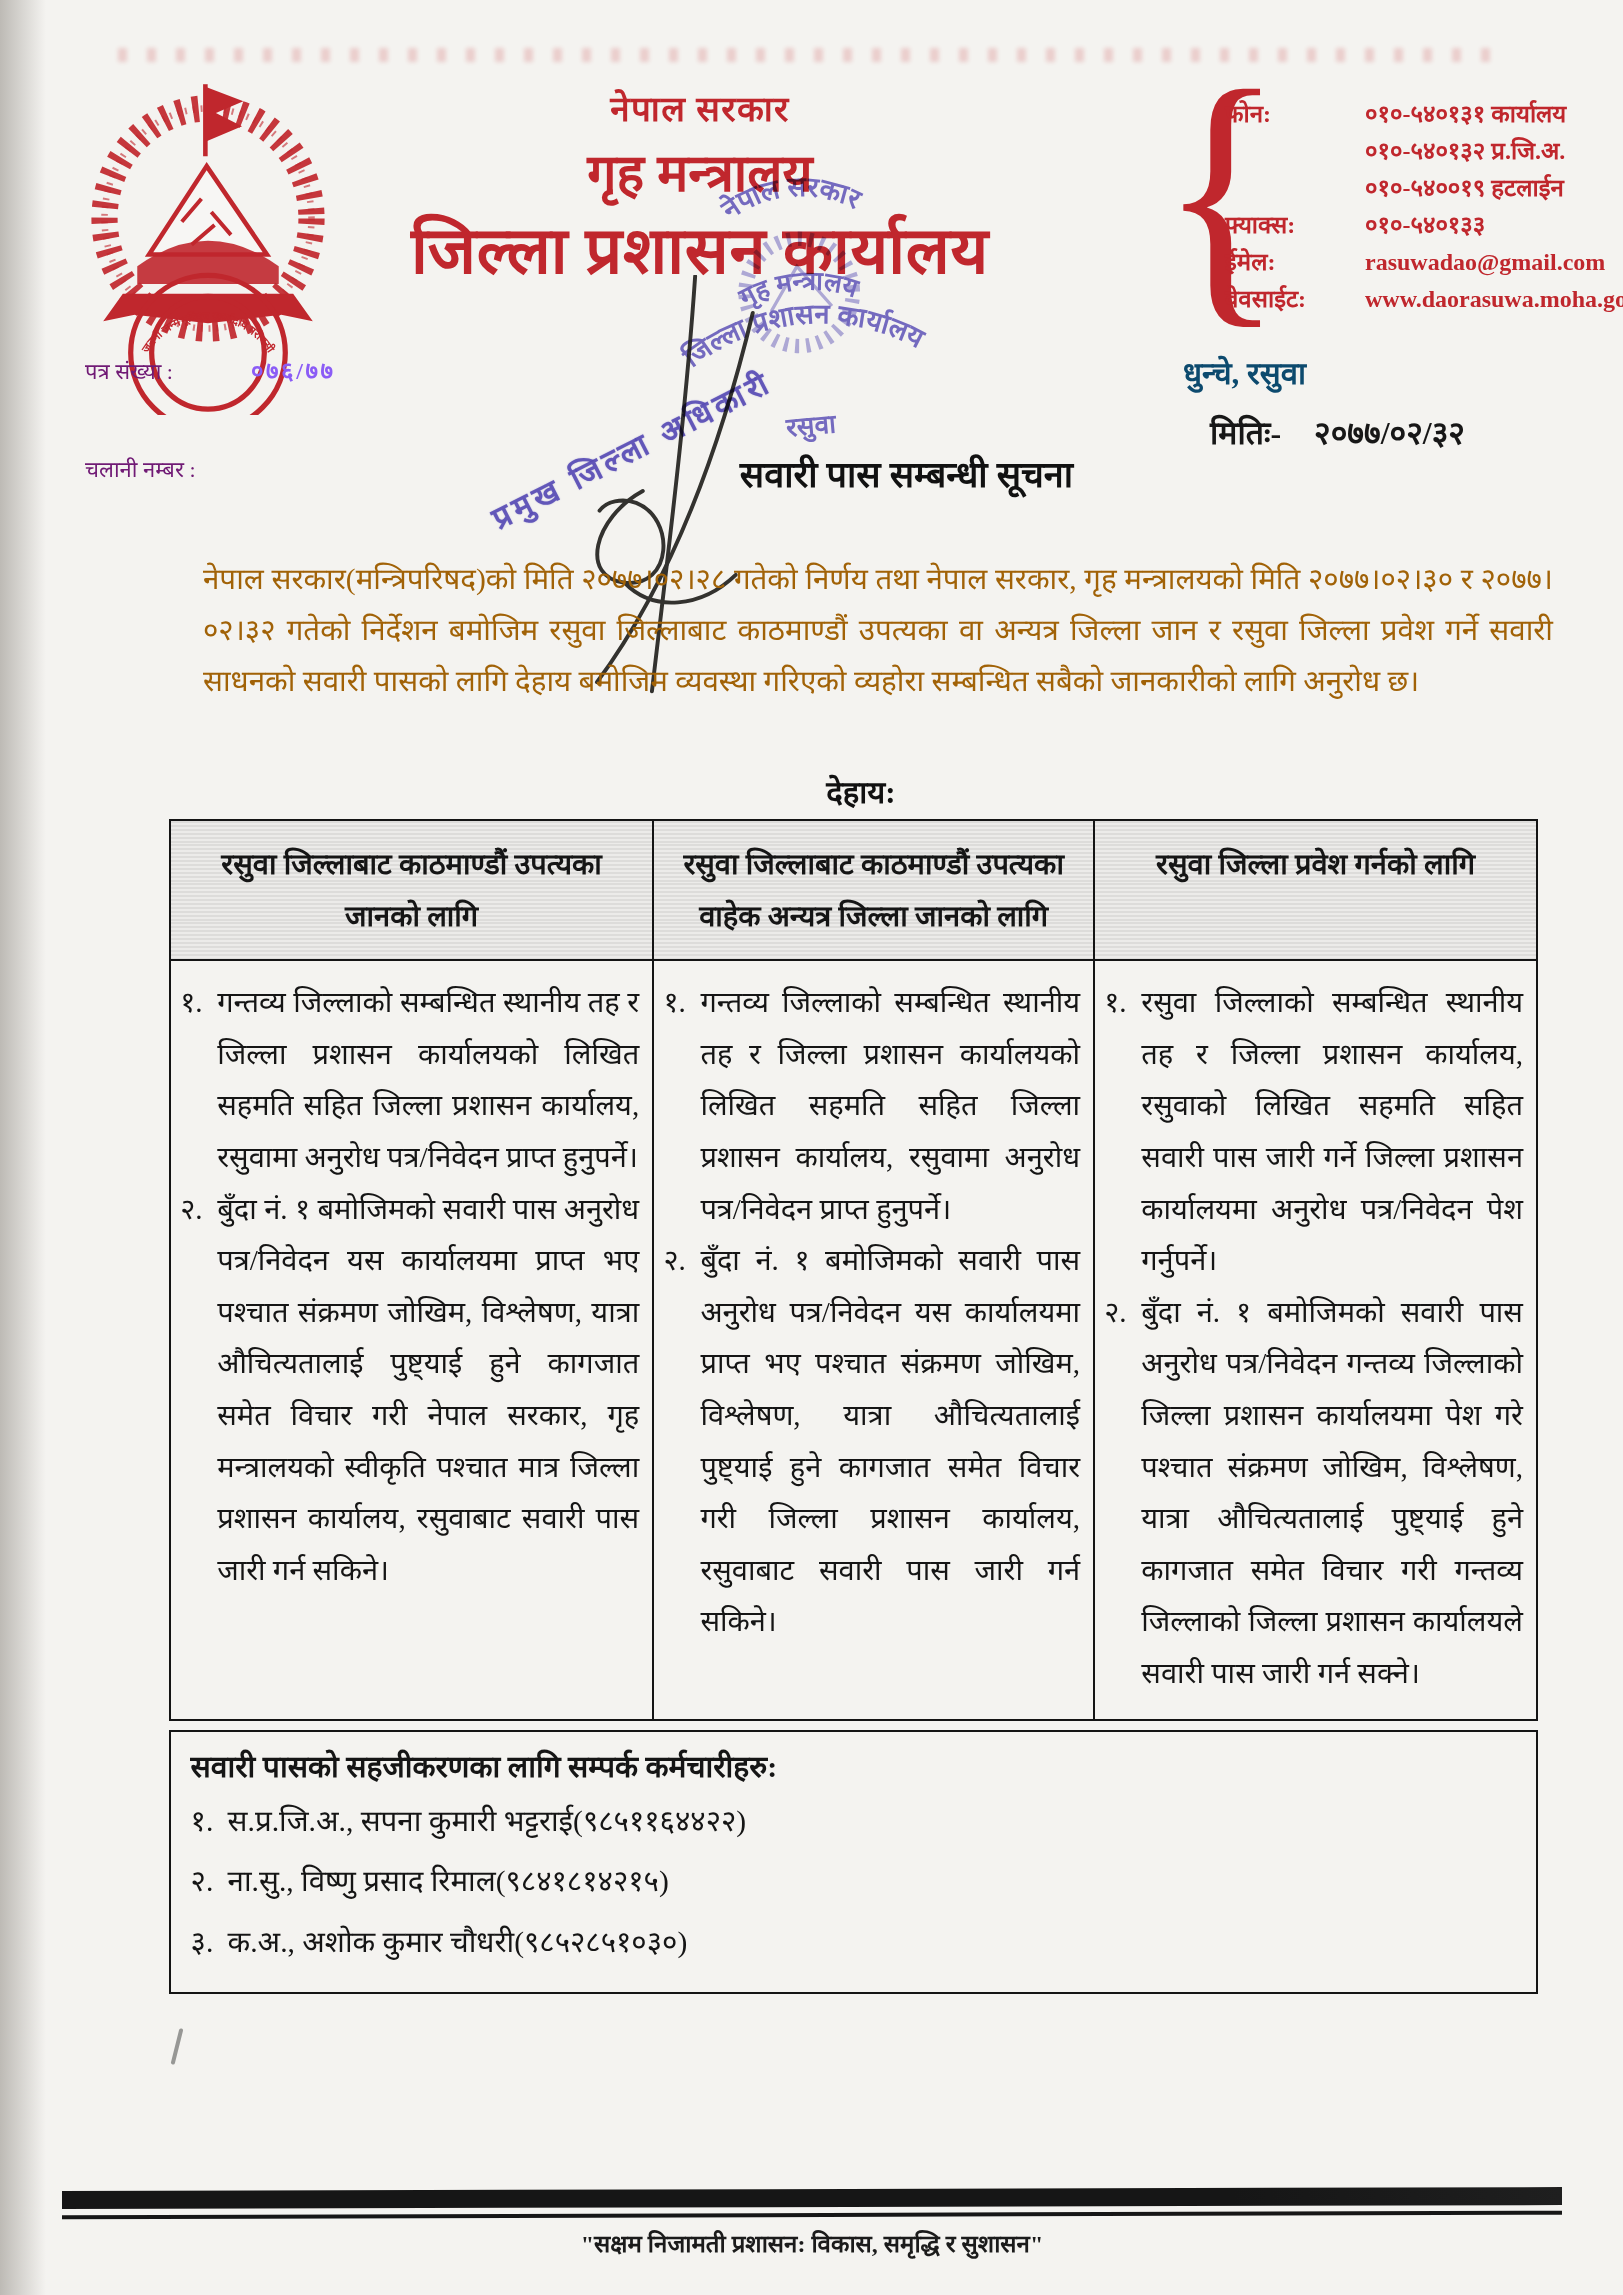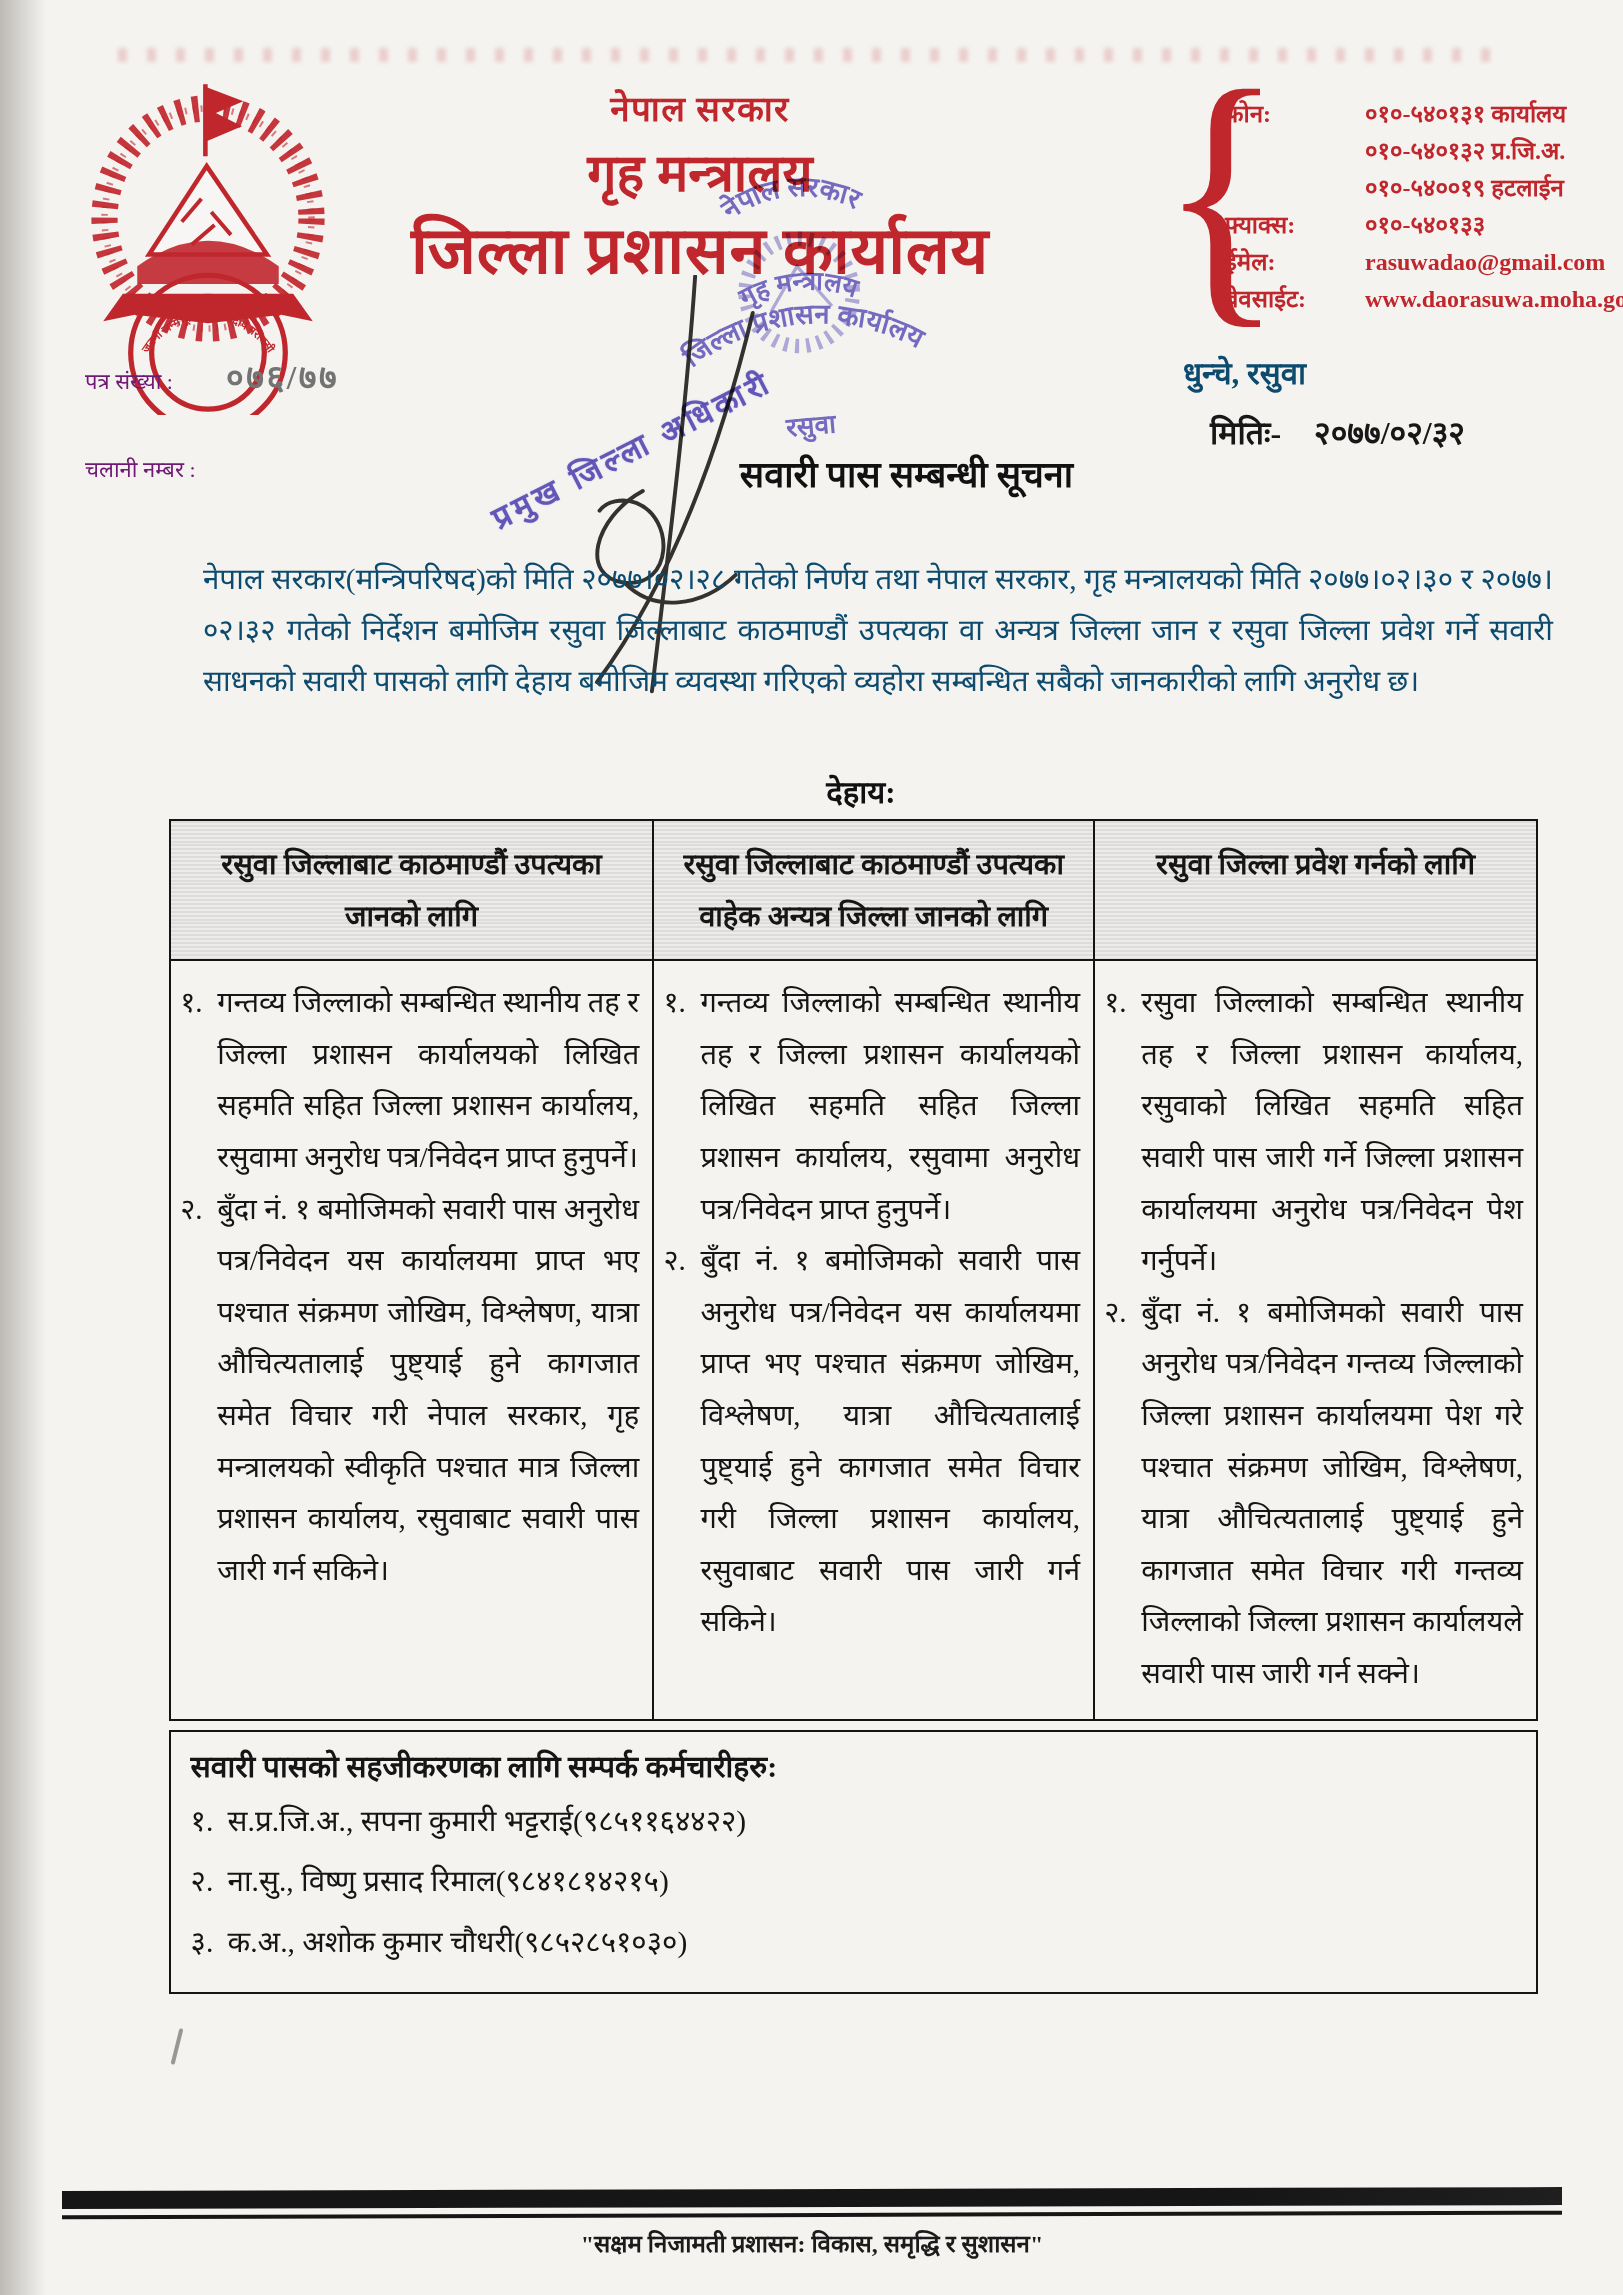--- a/index.html
+++ b/index.html
@@ -37,28 +37,28 @@
     opacity:.82;mix-blend-mode:multiply;transform:rotate(-5deg);}
   .stamp-diagonal{position:absolute;left:503px;top:496px;width:497px;
     color:rgba(91,79,192,.88);font-size:31px;font-weight:700;letter-spacing:4.6px;
     transform:rotate(-27deg);transform-origin:0 100%;white-space:nowrap;
     text-shadow:0 0 1.3px rgba(91,79,192,.45);mix-blend-mode:multiply;}
   .signature{position:absolute;left:445px;top:275px;width:406px;height:419px;}
   
   .meta-letterno{position:absolute;left:85px;top:353px;display:flex;align-items:baseline;}
   .meta-chalani{position:absolute;left:85px;top:453px;}
   .red-label{color:#701a75;font-size:22px;font-weight:400;}
-  .meta-val{color:#737373;font-size:34px;font-weight:700;margin-left:53px;letter-spacing:2.6px;}
+  .meta-val{color:#8b5cf6;font-size:24px;font-weight:700;margin-left:78px;letter-spacing:2.6px;}
   .meta-place{position:absolute;left:1183px;top:351px;color:#0c4a6e;font-size:31px;font-weight:700;}
   .meta-date{position:absolute;left:1210px;top:410px;color:#171717;font-size:32px;font-weight:600;display:flex;gap:33px;}
   
   .doc-title{position:absolute;left:190px;top:449px;width:1433px;text-align:center;
     font-size:36px;font-weight:800;color:#111;}
   .intro{position:absolute;left:203px;top:554px;width:1350px;
-    font-size:29.5px;line-height:1.73;text-align:justify;color:#0c4a6e;}
+    font-size:29.5px;line-height:1.73;text-align:justify;color:#a16207;}
   .section-label{position:absolute;left:177px;top:770px;width:1368px;text-align:center;
     font-size:31px;font-weight:800;color:#111;}
   .content{position:absolute;left:169px;top:819px;width:1369px;}
   .dtable{border:2.6px solid #141414;}
   .row-head{display:grid;grid-template-columns:35.4% 32.3% 32.3%;
     background:repeating-linear-gradient(180deg,#dddcda 0 2px,#ecebe9 2px 3.9px);
     border-bottom:2.6px solid #141414;}
   .hcell{padding:17px 26px;text-align:center;font-size:29px;line-height:1.8;
     border-right:2px solid #141414;font-weight:600;color:#151515;}
   .hcell:last-child{border-right:none;}

